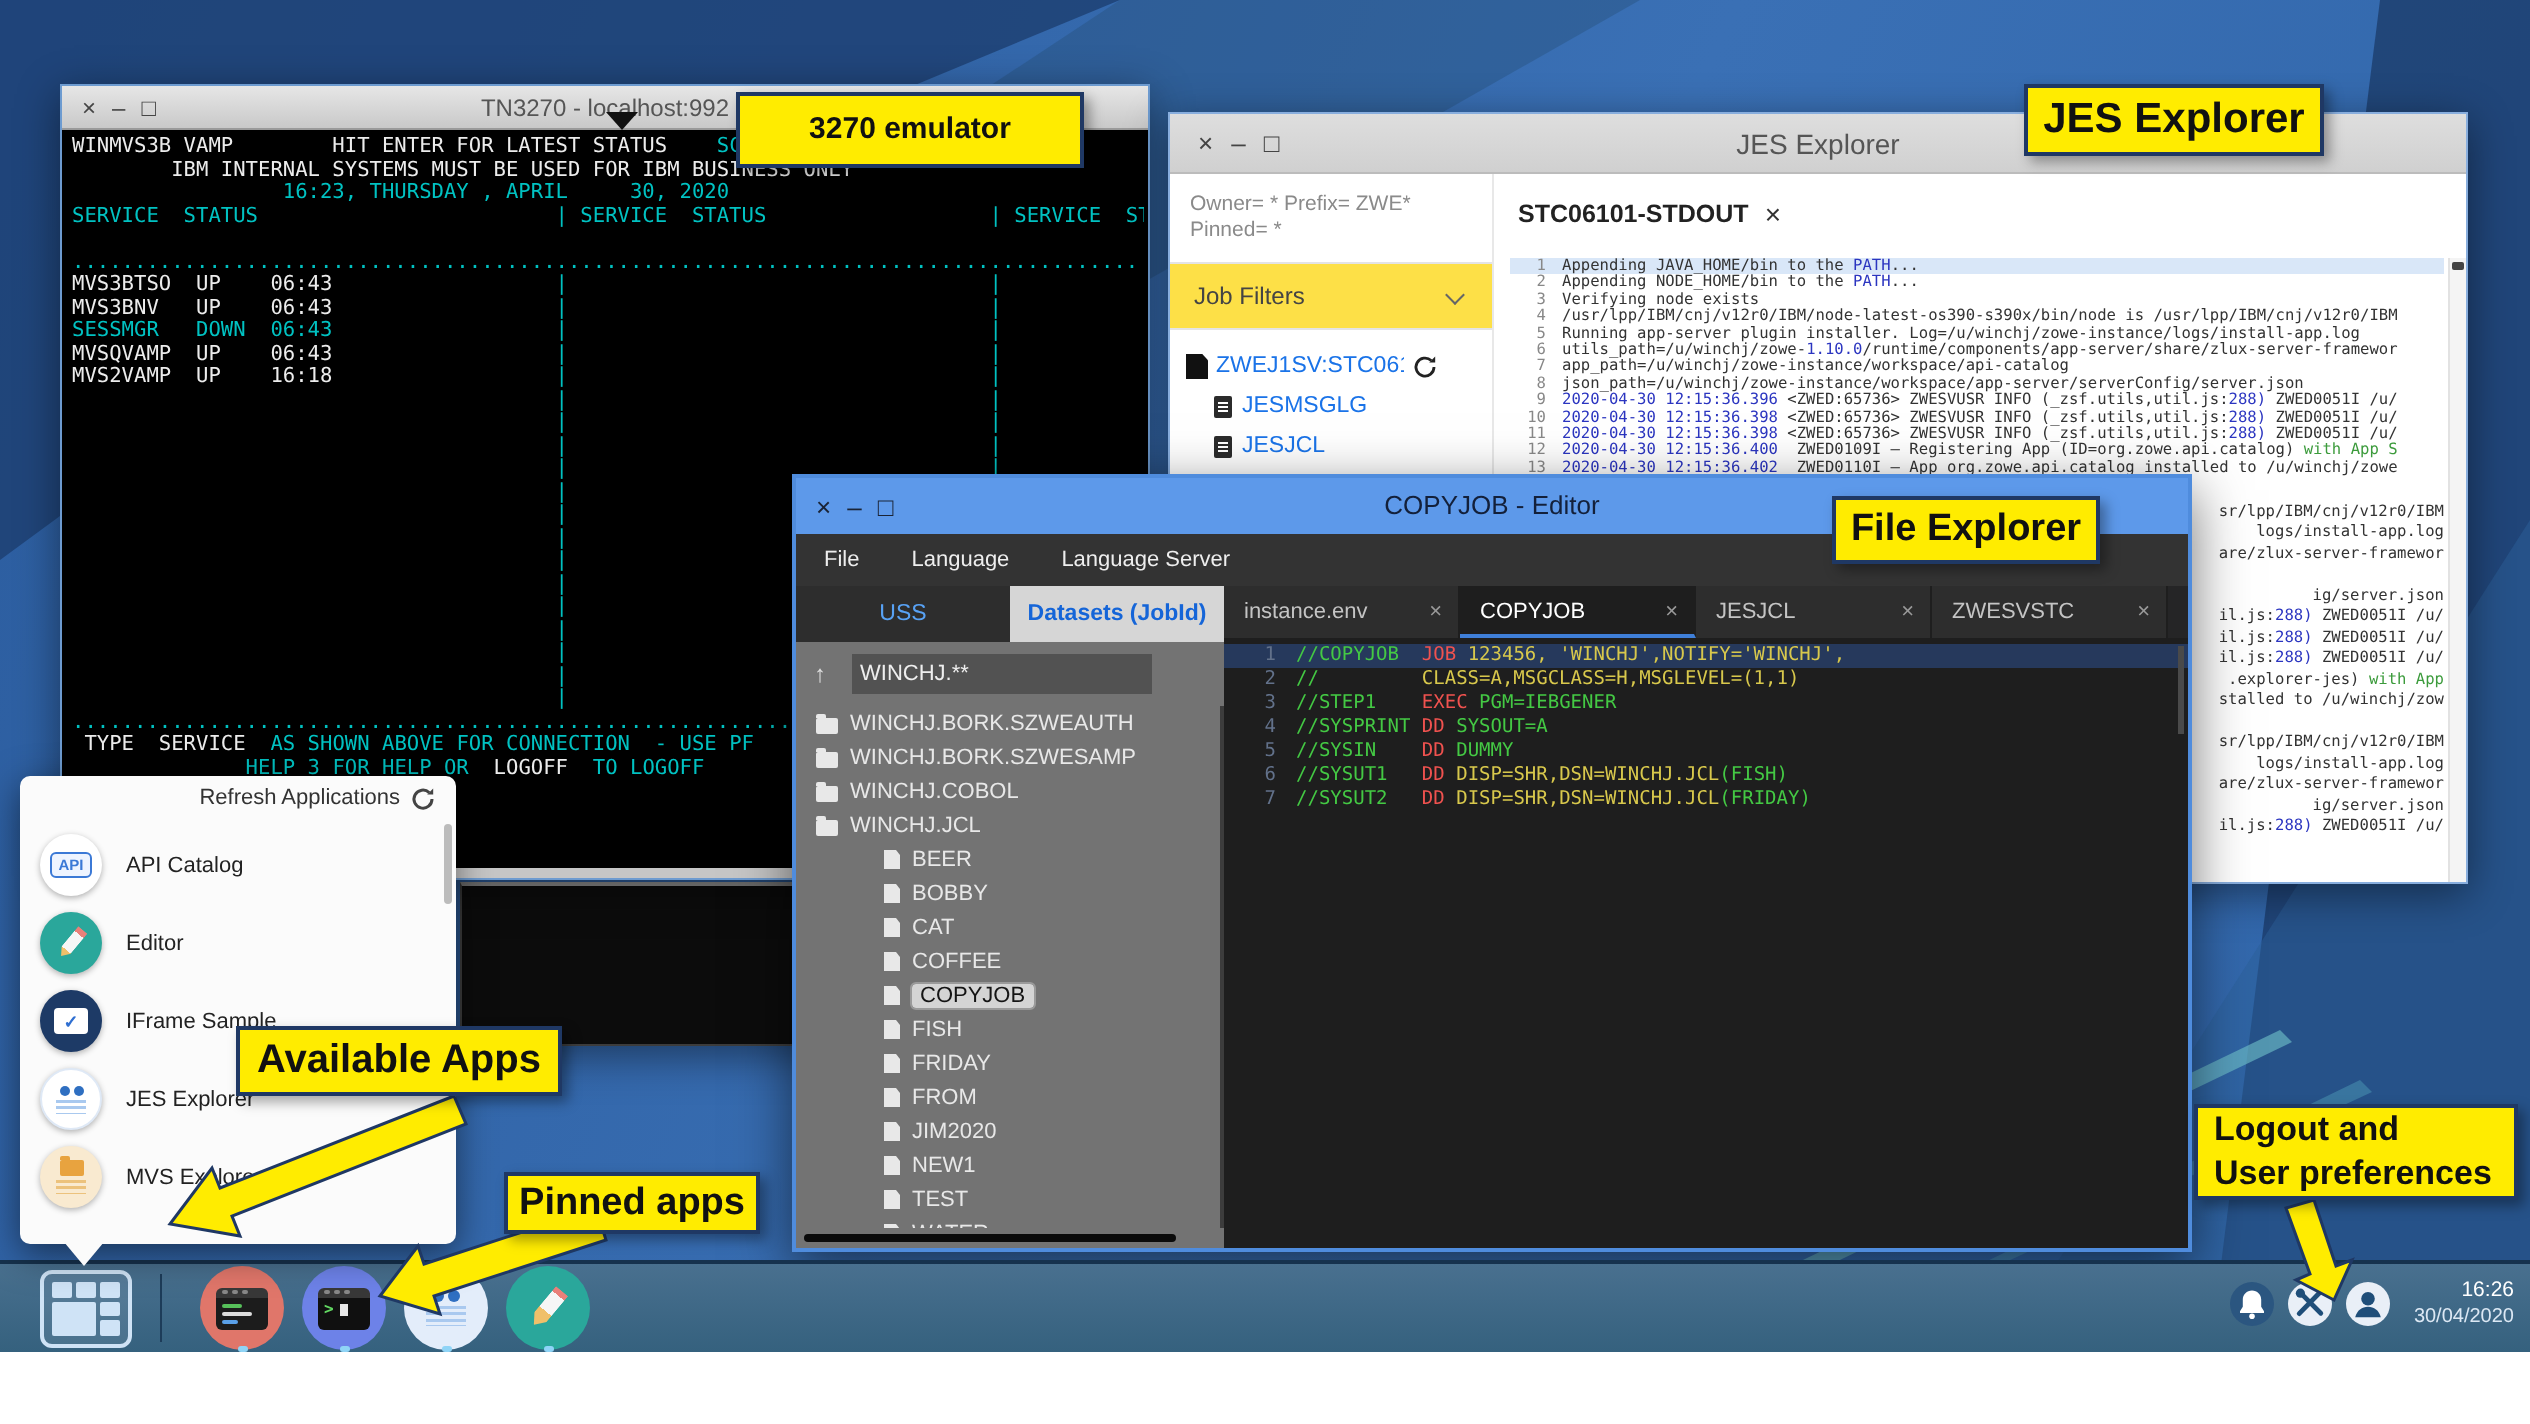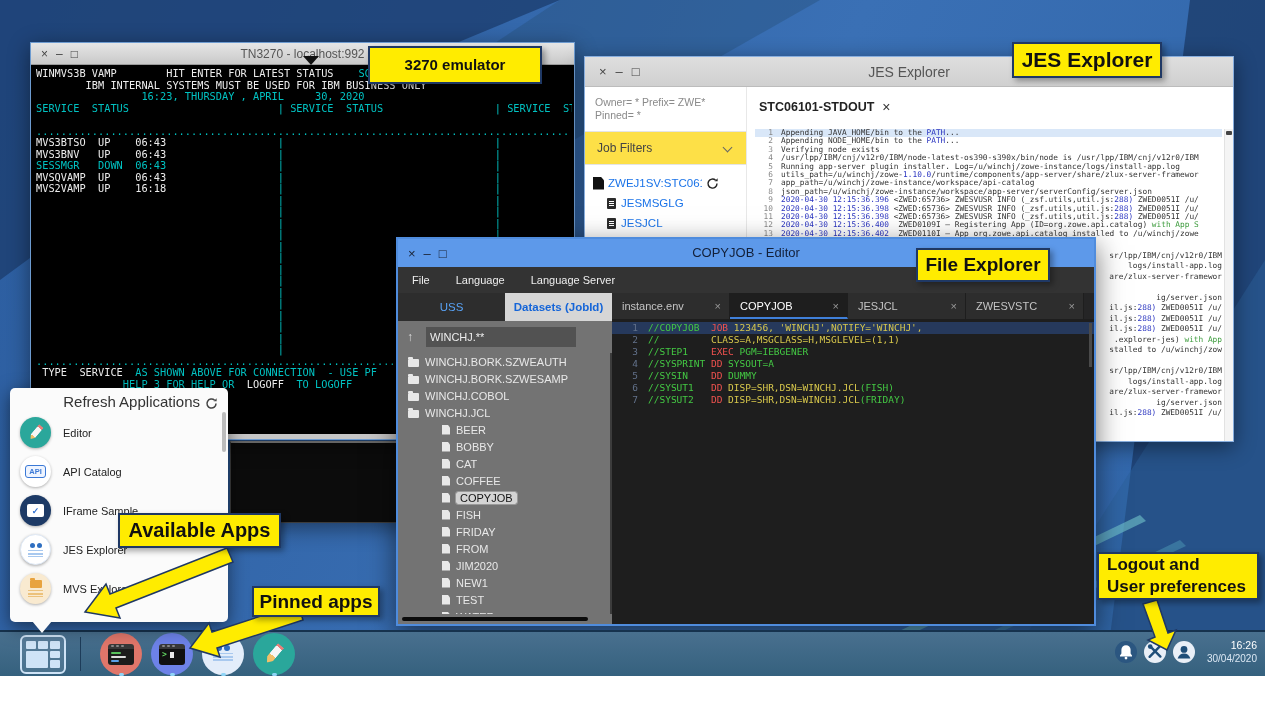--- a/index.html
+++ b/index.html
@@ -73,21 +73,21 @@
 .ed-tabs{height:26px;background:#252526;display:flex}
 .etab{width:118px;position:relative;line-height:26px;padding-left:10px;font-size:11px;color:#c4c4c4;background:#2d2d2d;border-right:1px solid #1e1e1e;cursor:pointer;white-space:nowrap;overflow:hidden}
 .etab .x{position:absolute;right:8px;top:0;color:#999}
 .etab.active{background:#1e1e1e;color:#fff;border-bottom:2px solid #3f7fd9}
 .ed-code{position:absolute;top:26px;left:0;right:0;bottom:0;font-family:"DejaVu Sans Mono",monospace;font-size:9.5px;line-height:12px;white-space:pre;padding-top:3px}
 .ed-code .lnum{display:inline-block;width:26px;margin-right:10px;text-align:right;color:#62718a}
 .ed-code .cline.hl{background:#26395c}
 .ed-vscroll{position:absolute;right:2px;top:30px;width:3px;height:44px;background:#4a4a4a;cursor:pointer}
 
 #menu{position:absolute;left:10px;top:388px;width:218px;height:234px;z-index:7;background:#fbfbfb;border-radius:5px;box-shadow:0 5px 18px rgba(0,0,0,.5)}
-.menu-head{position:absolute;top:5px;right:10px;display:flex;align-items:flex-end;gap:5px;font-size:15px;color:#333}
+.menu-head{position:absolute;top:5px;right:10px;display:flex;align-items:flex-start;gap:5px;font-size:11px;color:#333}
 .menu-thumb{position:absolute;right:2px;top:24px;width:4px;height:40px;background:#bcbcbc;border-radius:2px;cursor:pointer}
 .menu-items{position:absolute;top:25px;left:0;right:6px}
 .app-item{height:39px;display:flex;align-items:center;gap:12px;padding-left:10px;cursor:pointer}
 .app-ic{width:31px;height:31px;border-radius:50%;flex:none;position:relative;box-shadow:0 1px 3px rgba(0,0,0,.3);display:flex;align-items:center;justify-content:center;flex-direction:column;gap:2px}
 .app-lbl{font-size:11px;color:#222}
 .ic-api{background:#fff}
 .api-box{border:1.5px solid #3b79d6;border-radius:3px;font-size:7.5px;font-weight:bold;color:#3b79d6;padding:1px 3px;background:#eef4ff}
 .ic-editor{background:#2aa79b}
 .pencil{width:6px;height:17px;background:linear-gradient(#e9807a 0 3px,#f6f6f6 3px 13px,#f0c06a 13px);clip-path:polygon(0 0,100% 0,100% 76%,50% 100%,0 76%);transform:rotate(40deg);display:block}
 .ic-iframe{background:#1d3a66}
@@ -339,30 +339,30 @@
   <div class="menu-head">
     <span>Refresh Applications</span>
     <svg width="13" height="13" viewBox="0 0 13 13">
       <path d="M11 6.5a4.5 4.5 0 1 1-1.4-3.2" fill="none" stroke="#444" stroke-width="1.5"></path>
       <path d="M11.6 1.2v3h-3z" fill="#444"></path>
     </svg>
   </div>
   <div class="menu-thumb"></div>
   <div class="menu-items">
       <div class="app-item">
+        <div class="app-ic ic-api">
+          <span class="api-box">API</span>
+        </div>
+        <span class="app-lbl">API Catalog</span>
+      </div>
+      <div class="app-item">
         <div class="app-ic ic-editor">
           <i class="pencil"></i>
         </div>
         <span class="app-lbl">Editor</span>
-      </div>
-      <div class="app-item">
-        <div class="app-ic ic-api">
-          <span class="api-box">API</span>
-        </div>
-        <span class="app-lbl">API Catalog</span>
       </div>
       <div class="app-item">
         <div class="app-ic ic-iframe">
           <span class="if-win">✓</span>
         </div>
         <span class="app-lbl">IFrame Sample</span>
       </div>
       <div class="app-item">
         <div class="app-ic ic-jes">
           <span class="gear-dots">

